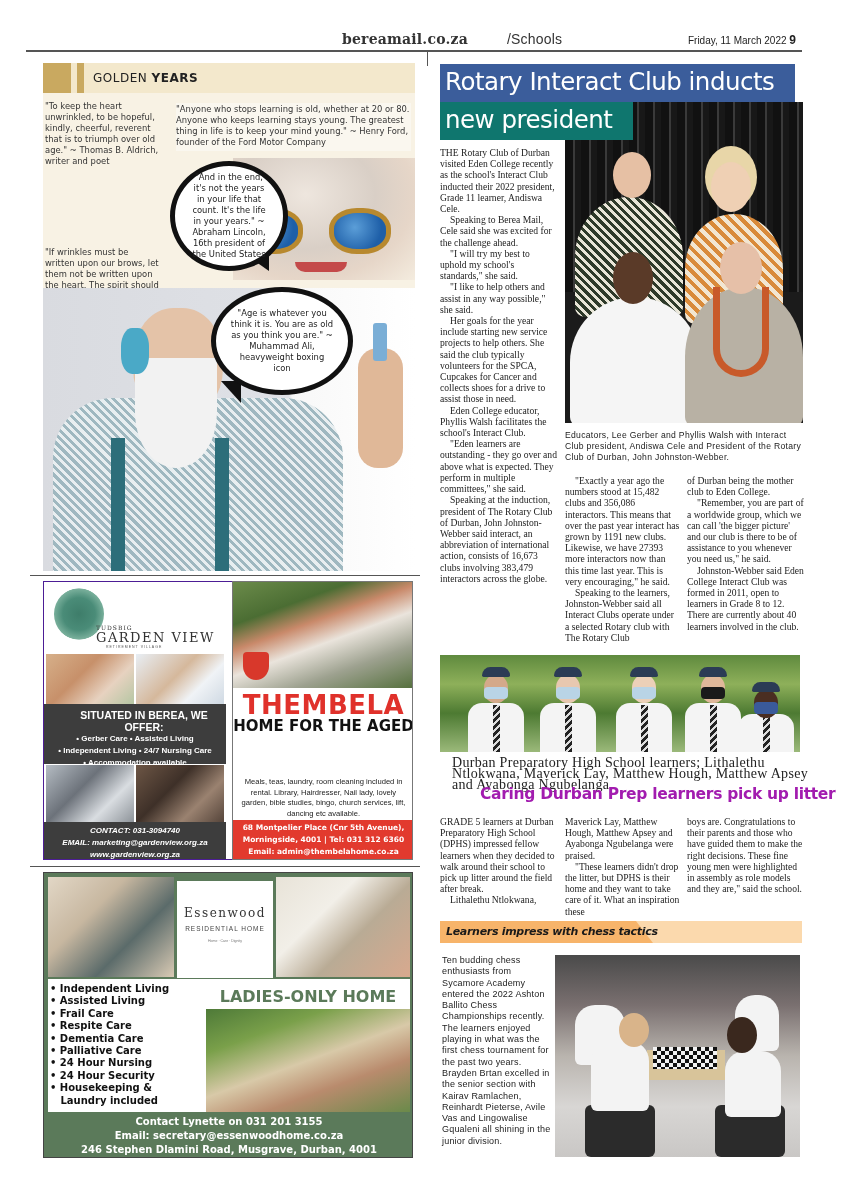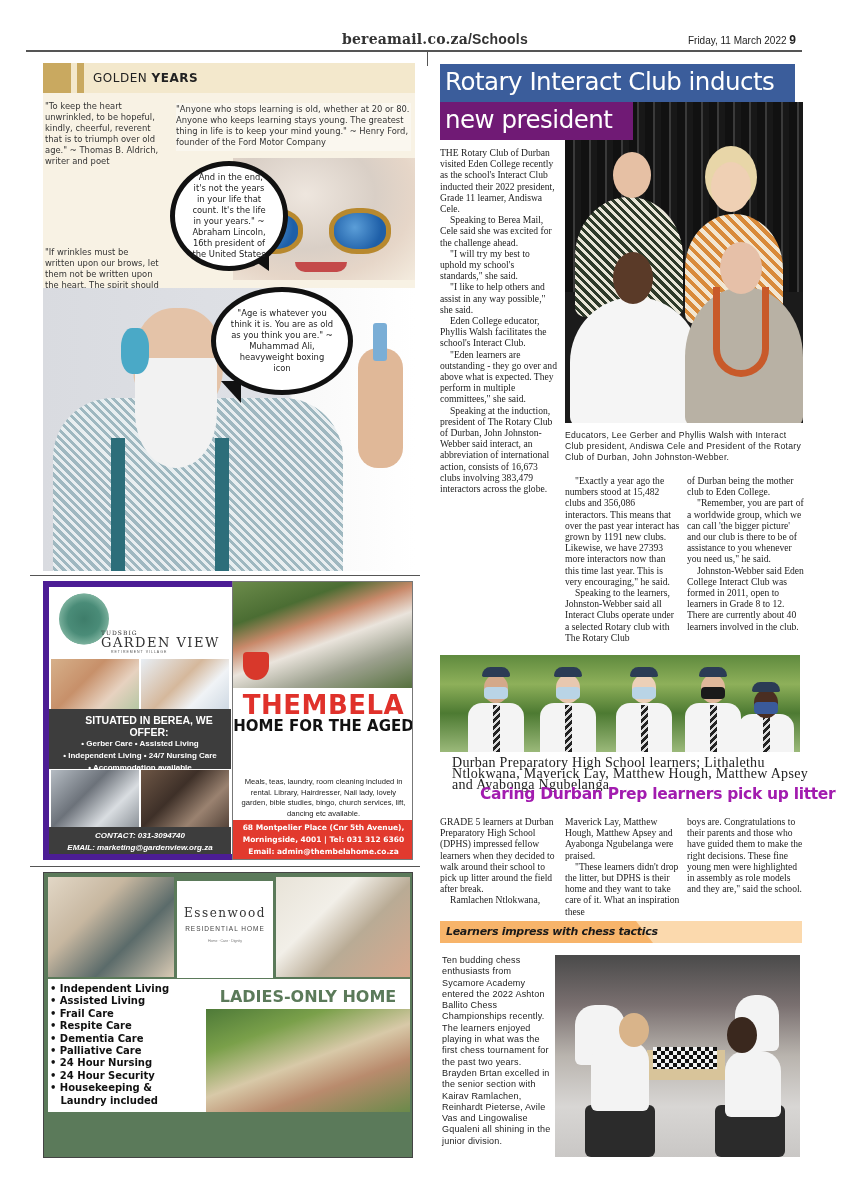--- a/index.html
+++ b/index.html
@@ -4,21 +4,21 @@
 <style>
   * { box-sizing: border-box; margin: 0; padding: 0; }
   html, body { width: 842px; height: 1191px; background: #fff; overflow: hidden; }
   body { position: relative; font-family: "Liberation Serif", serif; color: #1a1a1a; }
 
   .abs { position: absolute; }
 
   
   .masthead { left: 40px; top: 0; width: 762px; height: 52px; }
   .site { position: absolute; left: 302px; top: 31px; font-size: 14px; font-family: "DejaVu Serif", serif; font-weight: bold; color: #333; letter-spacing: 0.2px; }
-  .site .section { font-family: "Liberation Sans", sans-serif; font-weight: bold; }
+  .site .section { font-family: "Liberation Sans", sans-serif; font-weight: normal; margin-left: 39px; }
   .dateline { position: absolute; right: 6px; top: 33px; font-family: "Liberation Sans", sans-serif; font-size: 10px; color: #222; }
   .dateline b { font-size: 12px; }
   .rule-top { left: 26px; top: 50px; width: 776px; height: 2px; background: #555; }
   .vrule { left: 427px; top: 52px; width: 1px; height: 14px; background: #555; }
 
   
   .gy { left: 43px; top: 63px; width: 372px; height: 508px; background: #f8f2e4; overflow: hidden; }
   .gy-head { position: absolute; left: 0; top: 0; width: 372px; height: 30px; background: #f3e8cc; }
   .gy-sq1 { position: absolute; left: 0; top: 0; width: 28px; height: 30px; background: #c9a960; }
   .gy-sq2 { position: absolute; left: 34px; top: 0; width: 7px; height: 30px; background: #c9a960; }
@@ -42,21 +42,21 @@
   .man-head { position: absolute; left: 90px; top: 20px; width: 90px; height: 110px; border-radius: 45%; background: #e4c3a8; }
   .beard { position: absolute; left: 92px; top: 70px; width: 82px; height: 110px; border-radius: 0 0 50% 50%; background: #f2f2f2; }
   .headphone { position: absolute; left: 78px; top: 40px; width: 28px; height: 46px; border-radius: 40%; background: #4aa9c7; }
   .suspender { position: absolute; top: 150px; width: 14px; height: 135px; background: #2d6e7a; }
   .phone { position: absolute; left: 330px; top: 35px; width: 14px; height: 38px; background: #7aaed6; border-radius: 3px; }
   .hand { position: absolute; left: 315px; top: 60px; width: 45px; height: 120px; border-radius: 20px; background: #e0b898; }
 
   .hrule-left { left: 30px; top: 575px; width: 390px; height: 1px; background: #555; }
 
   
-  .ad-gv { left: 43px; top: 581px; width: 216px; height: 279px; border: 6px solid #4c1d95; background: #fff; overflow: hidden; }
+  .ad-gv { left: 43px; top: 581px; width: 216px; height: 279px; border: 1px solid #4c1d95; background: #fff; overflow: hidden; }
   .gv-logo { position: absolute; left: 0; top: 0; width: 182px; height: 71px; text-align: center; }
   .gv-tree { position: absolute; left: 10px; top: 6px; width: 50px; height: 52px; border-radius: 50%; background: radial-gradient(circle, #3e7d6a 0%, #4a8c78 45%, #7ab09c 70%, transparent 72%); }
   .gv-small { position: absolute; left: 52px; top: 42px; font-family: "DejaVu Serif", serif; font-size: 6px; letter-spacing: 1px; color: #333; }
   .gv-name { position: absolute; left: 52px; top: 48px; font-family: "DejaVu Serif", serif; font-size: 13px; letter-spacing: 1.5px; color: #333; }
   .gv-tag { position: absolute; left: 62px; top: 63px; font-family: "Liberation Sans", sans-serif; font-size: 3.5px; color: #555; letter-spacing: 1px; }
   .gv-photos { position: absolute; top: 72px; height: 50px; }
   .ph1 { left: 2px; width: 88px; background: linear-gradient(135deg, #d6b08a, #c7906a 40%, #e7d2c0 70%, #b5c6a3); }
   .ph2 { left: 92px; width: 88px; background: linear-gradient(135deg, #e8eef4, #d5b89c 45%, #f0f3f6 70%, #cfd9e3); }
   .gv-offer { position: absolute; left: 0; top: 122px; width: 182px; height: 60px; background: #3d3d3d; color: #fff; text-align: center; font-family: "Liberation Sans", sans-serif; font-weight: bold; }
   .gv-offer .h { font-size: 10.5px; margin-top: 5px; padding-left: 18px; }
@@ -87,21 +87,21 @@
   .es-ph2 { position: absolute; left: 232px; top: 4px; width: 134px; height: 100px; background: linear-gradient(135deg, #e8e3d8, #f2efe8 35%, #b9ab95 60%, #d8a98e); }
   .es-white { position: absolute; left: 4px; top: 106px; width: 362px; height: 133px; background: #fff; }
   .es-list { position: absolute; left: 6px; top: 110px; font-family: "DejaVu Sans", sans-serif; font-weight: bold; font-size: 10px; line-height: 12.4px; color: #111; }
   .es-ladies { position: absolute; left: 159px; top: 114px; width: 210px; text-align: center; font-family: "DejaVu Sans", sans-serif; font-weight: bold; font-size: 16px; color: #5b7a5a; }
   .es-ph3 { position: absolute; left: 162px; top: 136px; width: 204px; height: 103px; background: linear-gradient(160deg, #4e7a38 0%, #7aa04a 25%, #d8c9a8 50%, #b98b6d 70%, #6a8a4a 100%); }
   .es-foot { position: absolute; left: 0; top: 242px; width: 370px; text-align: center; color: #fff; font-family: "DejaVu Sans", sans-serif; font-weight: bold; font-size: 10px; line-height: 14px; }
 
   
   .rot-title { left: 440px; top: 64px; width: 358px; height: 76px; }
   .rot-line1 { position: absolute; left: 0; top: 0; width: 355px; height: 38px; background: #3b5d9b; color: #fff; font-family: "DejaVu Sans", sans-serif; font-size: 24.5px; line-height: 36px; padding-left: 5px; letter-spacing: -0.5px; }
-  .rot-line2 { position: absolute; left: 0; top: 38px; width: 193px; height: 38px; background: #701a75; color: #fff; font-family: "DejaVu Sans", sans-serif; font-size: 24.5px; line-height: 36px; padding-left: 5px; letter-spacing: -0.5px; }
+  .rot-line2 { position: absolute; left: 0; top: 38px; width: 193px; height: 38px; background: #0f766e; color: #fff; font-family: "DejaVu Sans", sans-serif; font-size: 24.5px; line-height: 36px; padding-left: 5px; letter-spacing: -0.5px; }
   .rot-photo { left: 565px; top: 102px; width: 238px; height: 321px; background: #1b1b1b; overflow: hidden; }
   .curtain { position: absolute; left: 0; top: 0; width: 238px; height: 190px; background: repeating-linear-gradient(90deg, #111 0 8px, #3a3a3a 8px 10px, #181818 10px 16px); }
   .person { position: absolute; border-radius: 50% 50% 10px 10px; }
   .p-face { position: absolute; border-radius: 50%; }
 
   .body-text { position: absolute; font-family: "Liberation Serif", serif; font-size: 9.6px; line-height: 11.2px; color: #222; text-align: left; }
   .body-text p { text-indent: 10px; }
   .body-text p.first { text-indent: 0; }
   .rot-col1 { left: 440px; top: 147px; width: 118px; }
   .rot-caption { left: 565px; top: 430px; width: 238px; font-family: "Liberation Sans", sans-serif; font-size: 8.6px; line-height: 11px; letter-spacing: 0.3px; color: #222; }
@@ -238,20 +238,25 @@
     <div>• Respite Care</div>
     <div>• Dementia Care</div>
     <div>• Palliative Care</div>
     <div>• 24 Hour Nursing</div>
     <div>• 24 Hour Security</div>
     <div>• Housekeeping &amp;</div>
     <div style="white-space:pre;">   Laundry included</div>
   </div>
   <div class="es-ladies">LADIES-ONLY HOME</div>
   <div class="es-ph3"></div>
+  <div class="es-foot">
+    <div>Contact Lynette on 031 201 3155</div>
+    <div>Email: secretary@essenwoodhome.co.za</div>
+    <div>246 Stephen Dlamini Road, Musgrave, Durban, 4001</div>
+  </div>
 </div>
 
 <div class="abs rot-photo">
   <div class="curtain"></div>
   <div class="person" style="left:10px;top:95px;width:108px;height:120px;background:repeating-linear-gradient(45deg,#2e3a2a 0 3px,#e9e6d8 3px 6px);"></div>
   <div class="p-face" style="left:48px;top:50px;width:38px;height:46px;background:#e6c0a4;"></div>
   <div class="person" style="left:120px;top:112px;width:98px;height:110px;background:repeating-linear-gradient(45deg,#d98a3a 0 4px,#f2e6d2 4px 8px);"></div>
   <div class="p-face" style="left:146px;top:60px;width:40px;height:50px;background:#efd0b4;box-shadow:0 -10px 0 6px #e8d6a8;"></div>
   <div class="person" style="left:5px;top:195px;width:130px;height:130px;background:#f5f5f5;"></div>
   <div class="p-face" style="left:48px;top:150px;width:40px;height:52px;background:#5a3a28;"></div>
@@ -263,20 +268,21 @@
 <div class="abs rot-title">
   <div class="rot-line1">Rotary Interact Club inducts</div>
   <div class="rot-line2">new president</div>
 </div>
 
 <div class="body-text rot-col1">
   <p class="first">THE Rotary Club of Durban visited Eden College recently as the school's Interact Club inducted their 2022 president, Grade 11 learner, Andiswa Cele.</p>
   <p>Speaking to Berea Mail, Cele said she was excited for the challenge ahead.</p>
   <p>"I will try my best to uphold my school's standards," she said.</p>
   <p>"I like to help others and assist in any way possible," she said.</p>
+  <p>Her goals for the year include starting new service projects to help others. She said the club typically volunteers for the SPCA, Cupcakes for Cancer and collects shoes for a drive to assist those in need.</p>
   <p>Eden College educator, Phyllis Walsh facilitates the school's Interact Club.</p>
   <p>"Eden learners are outstanding - they go over and above what is expected. They perform in multiple committees," she said.</p>
   <p>Speaking at the induction, president of The Rotary Club of Durban, John Johnston-Webber said interact, an abbreviation of international action, consists of 16,673 clubs involving 383,479 interactors across the globe.</p>
 </div>
 <div class="abs rot-caption">Educators, Lee Gerber and Phyllis Walsh with Interact Club president, Andiswa Cele and President of the Rotary Club of Durban, John Johnston-Webber.</div>
 <div class="body-text rot-col2">
   <p>"Exactly a year ago the numbers stood at 15,482 clubs and 356,086 interactors. This means that over the past year interact has grown by 1191 new clubs. Likewise, we have 27393 more interactors now than this time last year. This is very encouraging," he said.</p>
   <p>Speaking to the learners, Johnston-Webber said all Interact Clubs operate under a selected Rotary club with The Rotary Club</p>
 </div>
 <div class="body-text rot-col3">
@@ -319,21 +325,21 @@
       <div class="tie" style="top:34px;height:36px;"></div>
       <div class="face" style="background:#4a2e22;"></div>
       <div class="mask" style="background:#3a5a9a;"></div>
       <div class="cap"></div>
     </div>
 </div>
 <div class="abs dp-caption">Durban Preparatory High School learners; Lithalethu Ntlokwana, Maverick Lay, Matthew Hough, Matthew Apsey and Ayabonga Ngubelanga.</div>
 <div class="abs dp-head">Caring Durban Prep learners pick up litter</div>
 <div class="body-text dp-col1">
   <p class="first">GRADE 5 learners at Durban Preparatory High School (DPHS) impressed fellow learners when they decided to walk around their school to pick up litter around the field after break.</p>
-  <p>Ramlachen Ntlokwana,</p>
+  <p>Lithalethu Ntlokwana,</p>
 </div>
 <div class="body-text dp-col2">
   <p class="first">Maverick Lay, Matthew Hough, Matthew Apsey and Ayabonga Ngubelanga were praised.</p>
   <p>"These learners didn't drop the litter, but DPHS is their home and they want to take care of it. What an inspiration these</p>
 </div>
 <div class="body-text dp-col3">
   <p class="first">boys are. Congratulations to their parents and those who have guided them to make the right decisions. These fine young men were highlighted in assembly as role models and they are," said the school.</p>
 </div>
 
 <div class="abs chess-bar">

